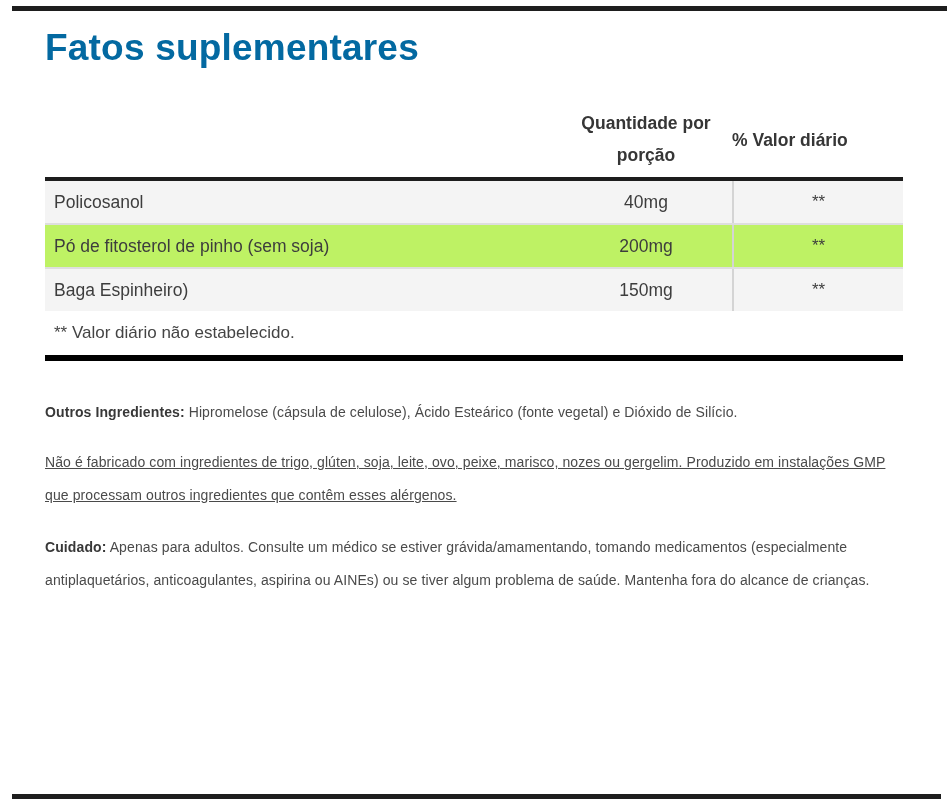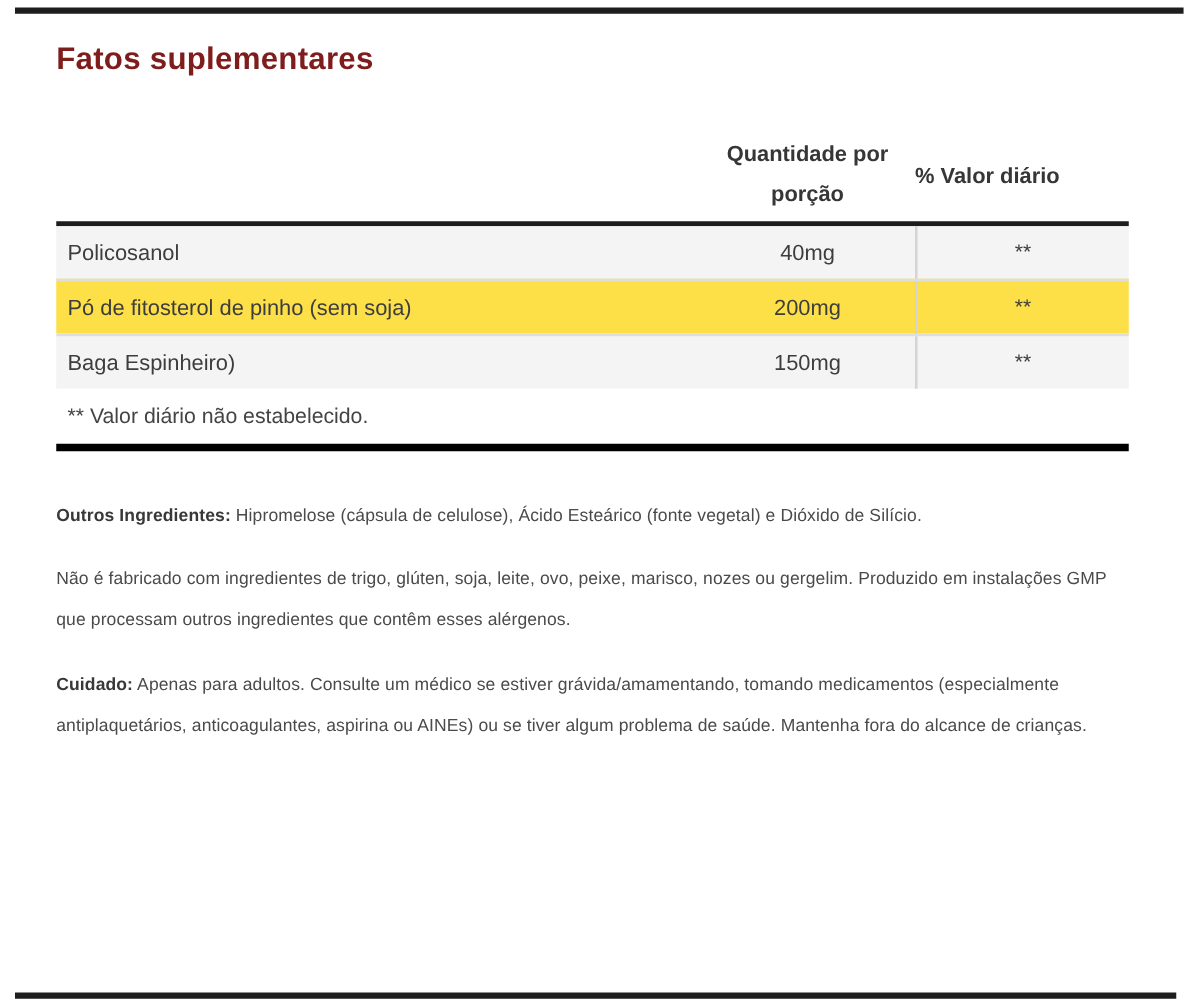--- a/index.html
+++ b/index.html
@@ -9,22 +9,22 @@
     color: #3c3c3c;
     -webkit-font-smoothing: antialiased;
   }
   .edge-rule { position: absolute; height: 5px; background: #1e1e1e; }
   .edge-rule.top { top: 6px; left: 12px; right: 0; }
   .edge-rule.bottom { bottom: 3px; left: 12px; right: 6px; }
 
   .content { margin-left: 45px; width: 858px; }
 
   h1.page-title {
-    margin: 0; padding-top: 32px; font-size: 25px; line-height: 31px;
-    font-weight: 700; color: #7f1d1d; letter-spacing: 0.2px;
+    margin: 0; padding-top: 32px; font-size: 37px; line-height: 31px;
+    font-weight: 700; color: #0369a1; letter-spacing: 0.2px;
   }
 
   
   .serving-table { margin-top: 15px; border-top: 4px solid #1d1d1d; }
   .serving-row { display: flex; align-items: center; height: 48px; background: #f5f5f5; }
   .serving-row + .serving-row { border-top: 3px solid #ffffff; background: #ececec; }
   .serving-label { flex: 0 0 489px; padding-left: 9px; font-weight: 700; font-size: 17px; color: #3a3a3a; }
   .serving-value { font-size: 17px; color: #3f3f3f; }
 
   
@@ -32,39 +32,39 @@
   .facts-header .spacer { flex: 0 0 515px; }
   .hdr-amount {
     flex: 0 0 172px; text-align: center; font-weight: 700; font-size: 17.5px;
     line-height: 32px; color: #363636; padding: 4px 0 6px 0;
   }
   .hdr-dv { flex: 1; text-align: left; font-weight: 700; font-size: 17.5px; color: #363636; }
 
   
   .facts-table { border-top: 4px solid #1d1d1d; }
   .facts-row { display: flex; align-items: center; height: 42px; background: #f4f4f4; }
-  .facts-row.alt { background: #fde047; }
+  .facts-row.alt { background: #bef264; }
   .facts-row + .facts-row { border-top: 2px solid #dedede; }
   .fact-name { flex: 0 0 506px; padding-left: 9px; font-size: 17.5px; color: #3d3d3d; }
   .fact-amount { flex: 0 0 172px; text-align: center; font-size: 17.5px; color: #3d3d3d; }
   .fact-dv { flex: 1; text-align: center; font-size: 17px; color: #3d3d3d;
              border-left: 2px solid #d4d4d4; align-self: stretch;
              display: flex; align-items: center; justify-content: center; }
   .facts-footnote {
     background: #ffffff; height: 44px; display: flex; align-items: center;
     padding-left: 9px; font-size: 17px; color: #444444;
     border-bottom: 6px solid #000000;
     text-align: right;
   }
 
   
   .para { font-size: 14px; line-height: 33px; color: #4a4a4a; letter-spacing: 0.1px; }
   .para strong { color: #383838; font-weight: 700; }
   .para.p1 { margin-top: 35px; }
-  .para.p2 { margin-top: 17px; }
+  .para.p2 { margin-top: 17px; text-decoration: underline; }
   .para.p3 { margin-top: 19px; }
 </style>
 </head>
 <body>
 
 <div class="edge-rule top"></div>
 
 <div class="content">
 
   <h1 class="page-title">Fatos suplementares</h1>

